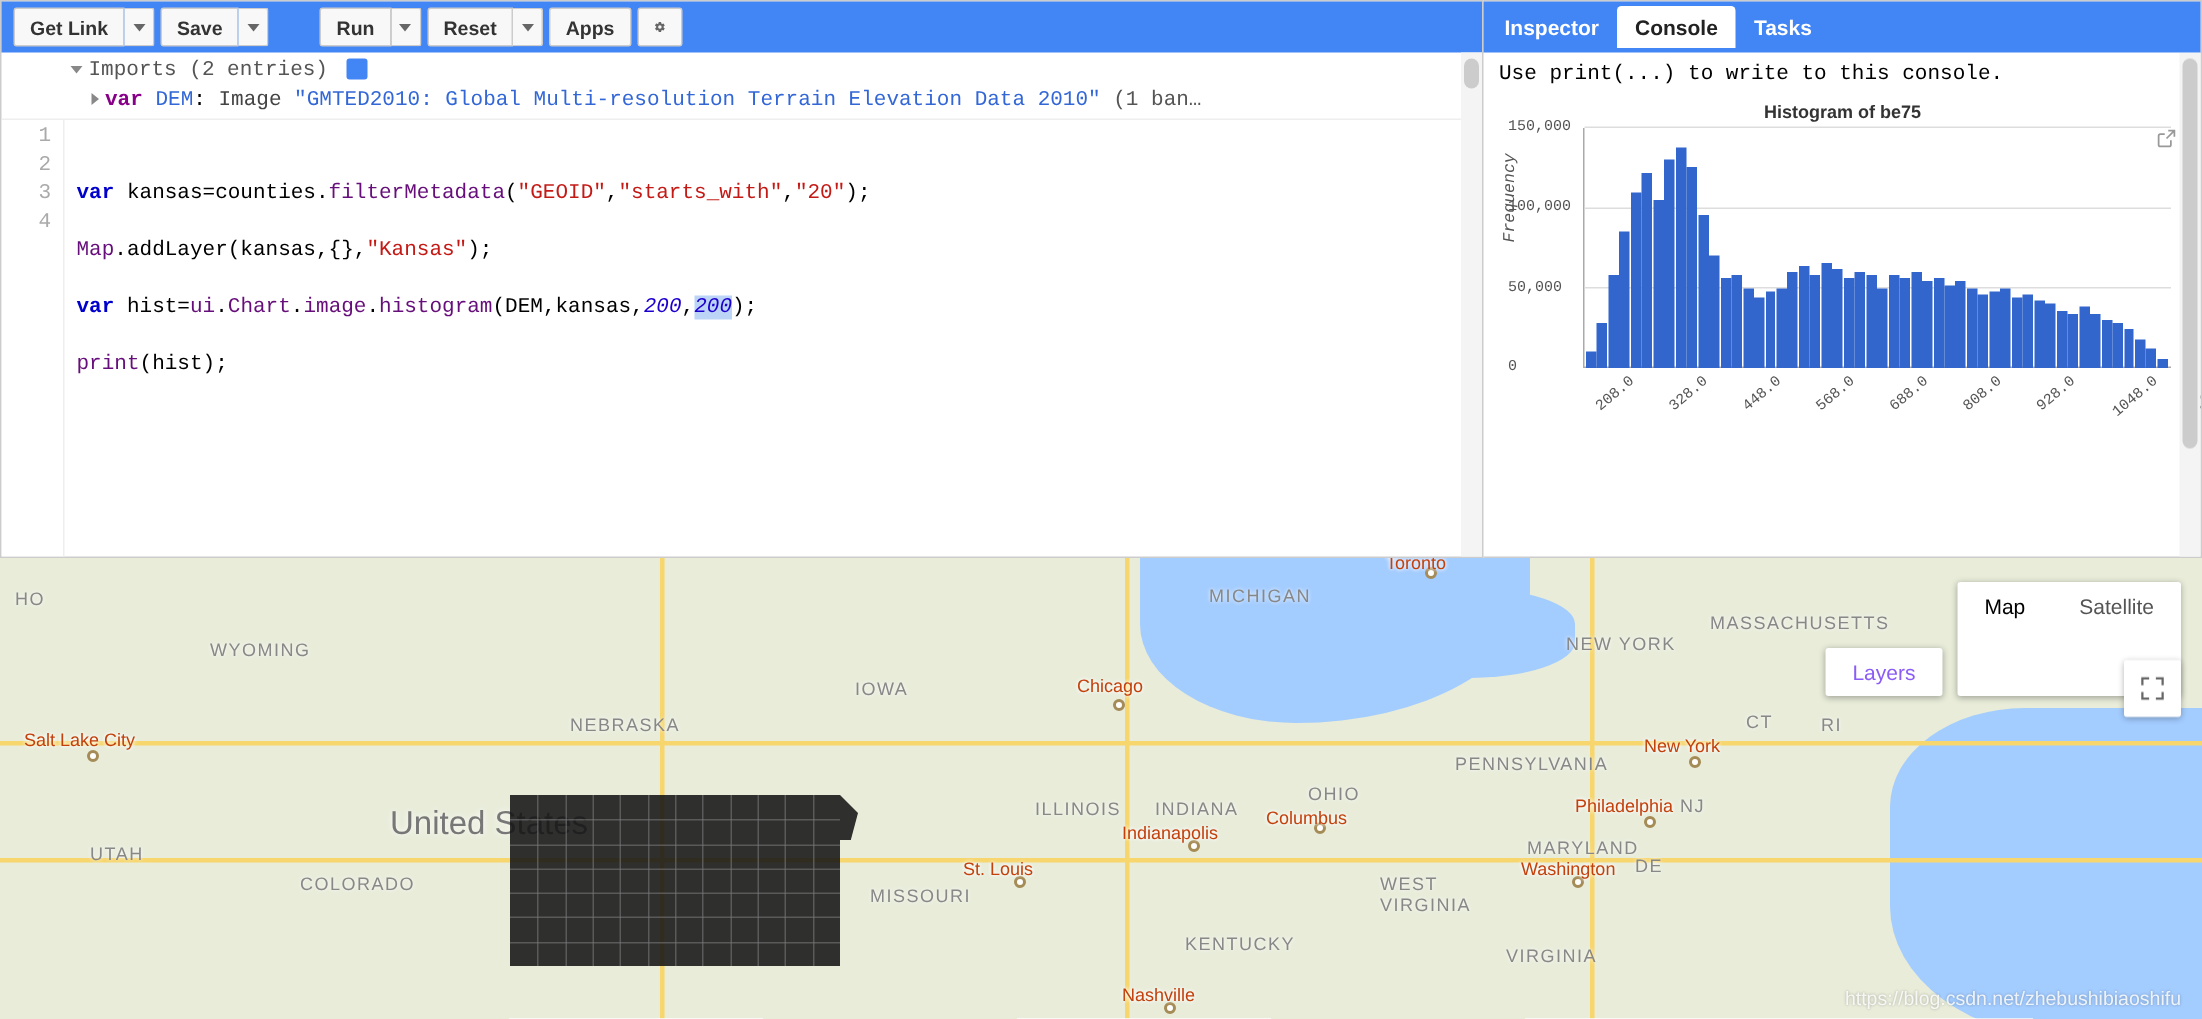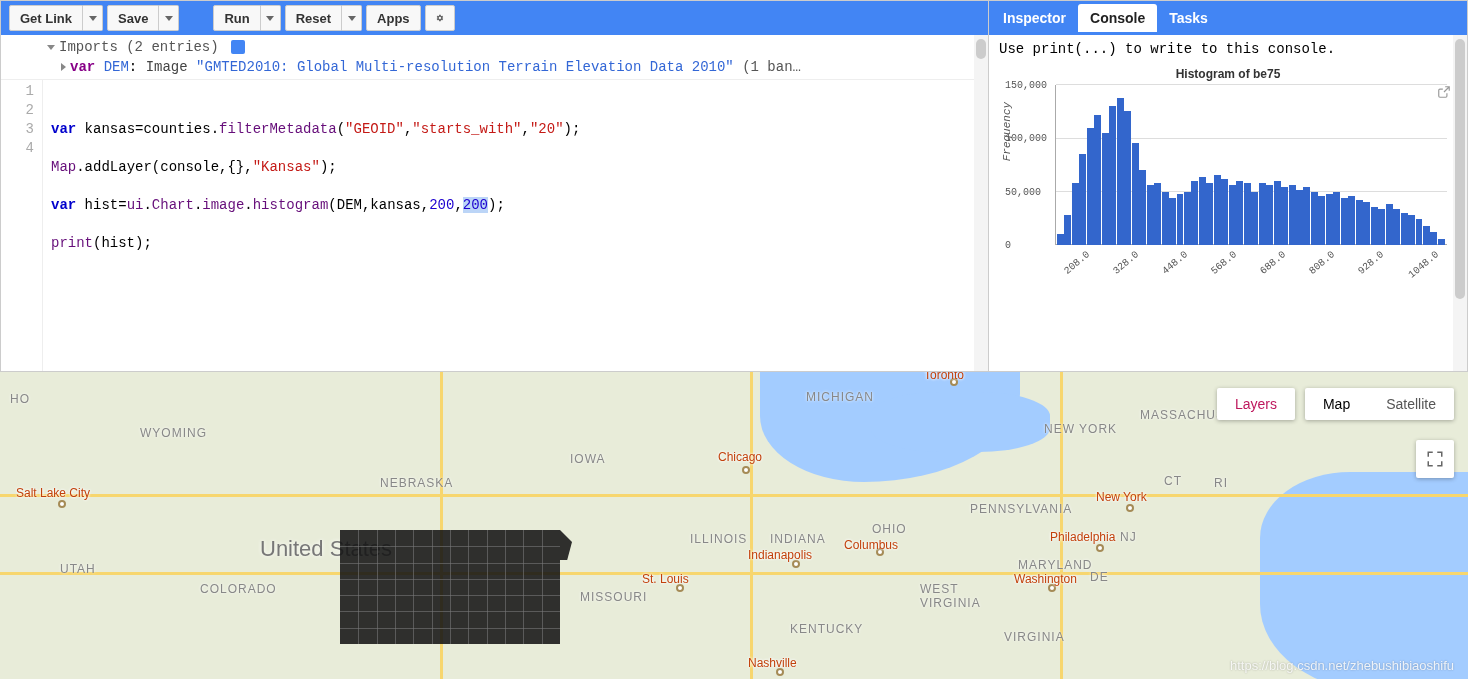--- a/index.html
+++ b/index.html
@@ -23,21 +23,21 @@
   .imports .nm { color: #3367d6; }
   .imports .ty { color: #444; }
   .imports .str { color: #3367d6; }
   .imports .note-icon { display: inline-block; width: 14px; height: 14px; background: #4285f4; border-radius: 2px; vertical-align: middle; margin-left: 4px; }
   .code-area { display: flex; flex: 1; font-family: Consolas, "Courier New", monospace; font-size: 14px; line-height: 19px; overflow: hidden; }
   .gutter { width: 42px; text-align: right; color: #aaa; padding: 2px 8px 0 0; background: #fff; border-right: 1px solid #eee; user-select: none; }
   .code { flex: 1; padding: 2px 0 0 8px; white-space: pre; position: relative; }
   .code .kw { color: #0000cc; font-weight: bold; }
   .code .mth { color: #660e7a; }
   .code .str { color: #c41a16; }
-  .code .num { color: #1c00cf; }
+  .code .num { color: #1c00cf; font-style: italic; }
   .code .hl-line { position: absolute; left: 0; right: 0; height: 19px; background: #e8f0fe; z-index: -1; }
   .right-tabs { background: #4285f4; display: flex; height: 34px; align-items: center; padding-left: 2px; }
   .rtab { padding: 6px 12px; color: #fff; font-weight: bold; font-size: 14px; cursor: pointer; border-radius: 3px 3px 0 0; }
   .rtab.active { background: #fff; color: #222; }
   .console { flex: 1; padding: 6px 10px; font-family: Consolas, "Courier New", monospace; font-size: 14px; overflow: auto; position: relative; }
   .chart-box { margin-top: 10px; position: relative; }
   .chart-title { text-align: center; font-family: Arial; font-size: 12px; font-weight: bold; color: #333; }
   .chart-area { position: relative; height: 200px; margin: 4px 10px 0 56px; }
   .ylabel { position: absolute; left: -48px; top: 50%; transform: rotate(-90deg) translateX(50%); transform-origin: left; font-size: 11px; font-style: italic; color: #555; }
   .ytick { position: absolute; left: -50px; width: 44px; text-align: left; font-size: 10px; color: #555; transform: translateY(-50%); }
@@ -55,21 +55,21 @@
   .city-dot { position: absolute; width: 8px; height: 8px; border: 2px solid #a58b56; background: #fff; border-radius: 50%; transform: translate(-50%,-50%); }
   .city-lbl { position: absolute; font-size: 12px; color: #c2410c; text-shadow: 0 0 3px #fff, 0 0 3px #fff; white-space: nowrap; }
   .state-lbl { position: absolute; font-size: 12px; color: #888; letter-spacing: 1px; text-shadow: 0 0 3px #fff; }
   .big-lbl { position: absolute; font-size: 22px; color: #777; font-weight: 500; text-shadow: 0 0 4px #fff; }
   .kansas-overlay { position: absolute; left: 340px; top: 158px; width: 220px; height: 114px; background: rgba(20,20,20,0.88); }
   .kansas-overlay::before { content: ""; position: absolute; right: -12px; top: 0; width: 12px; height: 30px; background: rgba(20,20,20,0.88); clip-path: polygon(0 0, 100% 40%, 60% 100%, 0 100%); }
   .kgrid-v, .kgrid-h { position: absolute; background: rgba(120,120,120,0.6); }
   .kgrid-v { width: 1px; top: 0; bottom: 0; }
   .kgrid-h { height: 1px; left: 0; right: 0; }
   .map-controls { position: absolute; top: 16px; right: 14px; display: flex; gap: 10px; }
-  .layers-btn { background: #fff; border-radius: 2px; box-shadow: 0 1px 4px rgba(0,0,0,0.3); padding: 8px 18px; font-size: 14px; color: #be185d; cursor: pointer; }
+  .layers-btn { background: #fff; border-radius: 2px; box-shadow: 0 1px 4px rgba(0,0,0,0.3); padding: 8px 18px; font-size: 14px; color: #8b5cf6; cursor: pointer; margin-top: 44px; }
   .maptype { background: #fff; border-radius: 2px; box-shadow: 0 1px 4px rgba(0,0,0,0.3); display: flex; }
   .maptype div { padding: 8px 18px; font-size: 14px; color: #555; cursor: pointer; }
   .maptype div.active { color: #000; font-weight: 500; }
   .fullscreen { position: absolute; right: 14px; top: 68px; width: 38px; height: 38px; background: #fff; border-radius: 2px; box-shadow: 0 1px 4px rgba(0,0,0,0.3); display: flex; align-items: center; justify-content: center; cursor: pointer; }
   .watermark { position: absolute; right: 14px; bottom: 6px; color: rgba(255,255,255,0.85); font-size: 13px; text-shadow: 0 0 2px rgba(0,0,0,0.3); }
   .vscroll { position: absolute; right: 0; top: 34px; bottom: 0; width: 14px; background: #f4f4f4; }
   .vthumb { position: absolute; left: 2px; right: 2px; background: #ccc; border-radius: 5px; }
   .sel { background: #bcd5f7; }
 </style>
 </head>
@@ -112,21 +112,21 @@
     <div class="code-area">
       <div class="gutter">
         <div>1</div>
         <div>2</div>
         <div>3</div>
         <div>4</div>
       </div>
       <div class="code">
         <div class="hl-line" style="top:40px"></div>
 <div><span class="kw">var</span><span> kansas=counties.</span><span class="mth">filterMetadata</span><span>(</span><span class="str">"GEOID"</span><span>,</span><span class="str">"starts_with"</span><span>,</span><span class="str">"20"</span><span>);</span></div>
-<div><span class="mth">Map</span><span>.addLayer(console,{},</span><span class="str">"Kansas"</span><span>);</span></div>
+<div><span class="mth">Map</span><span>.addLayer(kansas,{},</span><span class="str">"Kansas"</span><span>);</span></div>
 <div><span class="kw">var</span><span> hist=</span><span class="mth">ui</span><span>.</span><span class="mth">Chart</span><span>.</span><span class="mth">image</span><span>.</span><span class="mth">histogram</span><span>(DEM,kansas,</span><span class="num">200</span><span>,</span><span class="num sel">200</span><span>);</span></div>
 <div><span class="mth">print</span><span>(hist);</span></div>
       </div>
     </div>
     <div class="vscroll">
         <div class="vthumb" style="top:4px;height:20px"></div>
       </div>
   </div>
 
   <div class="right-pane" style="position:relative">

